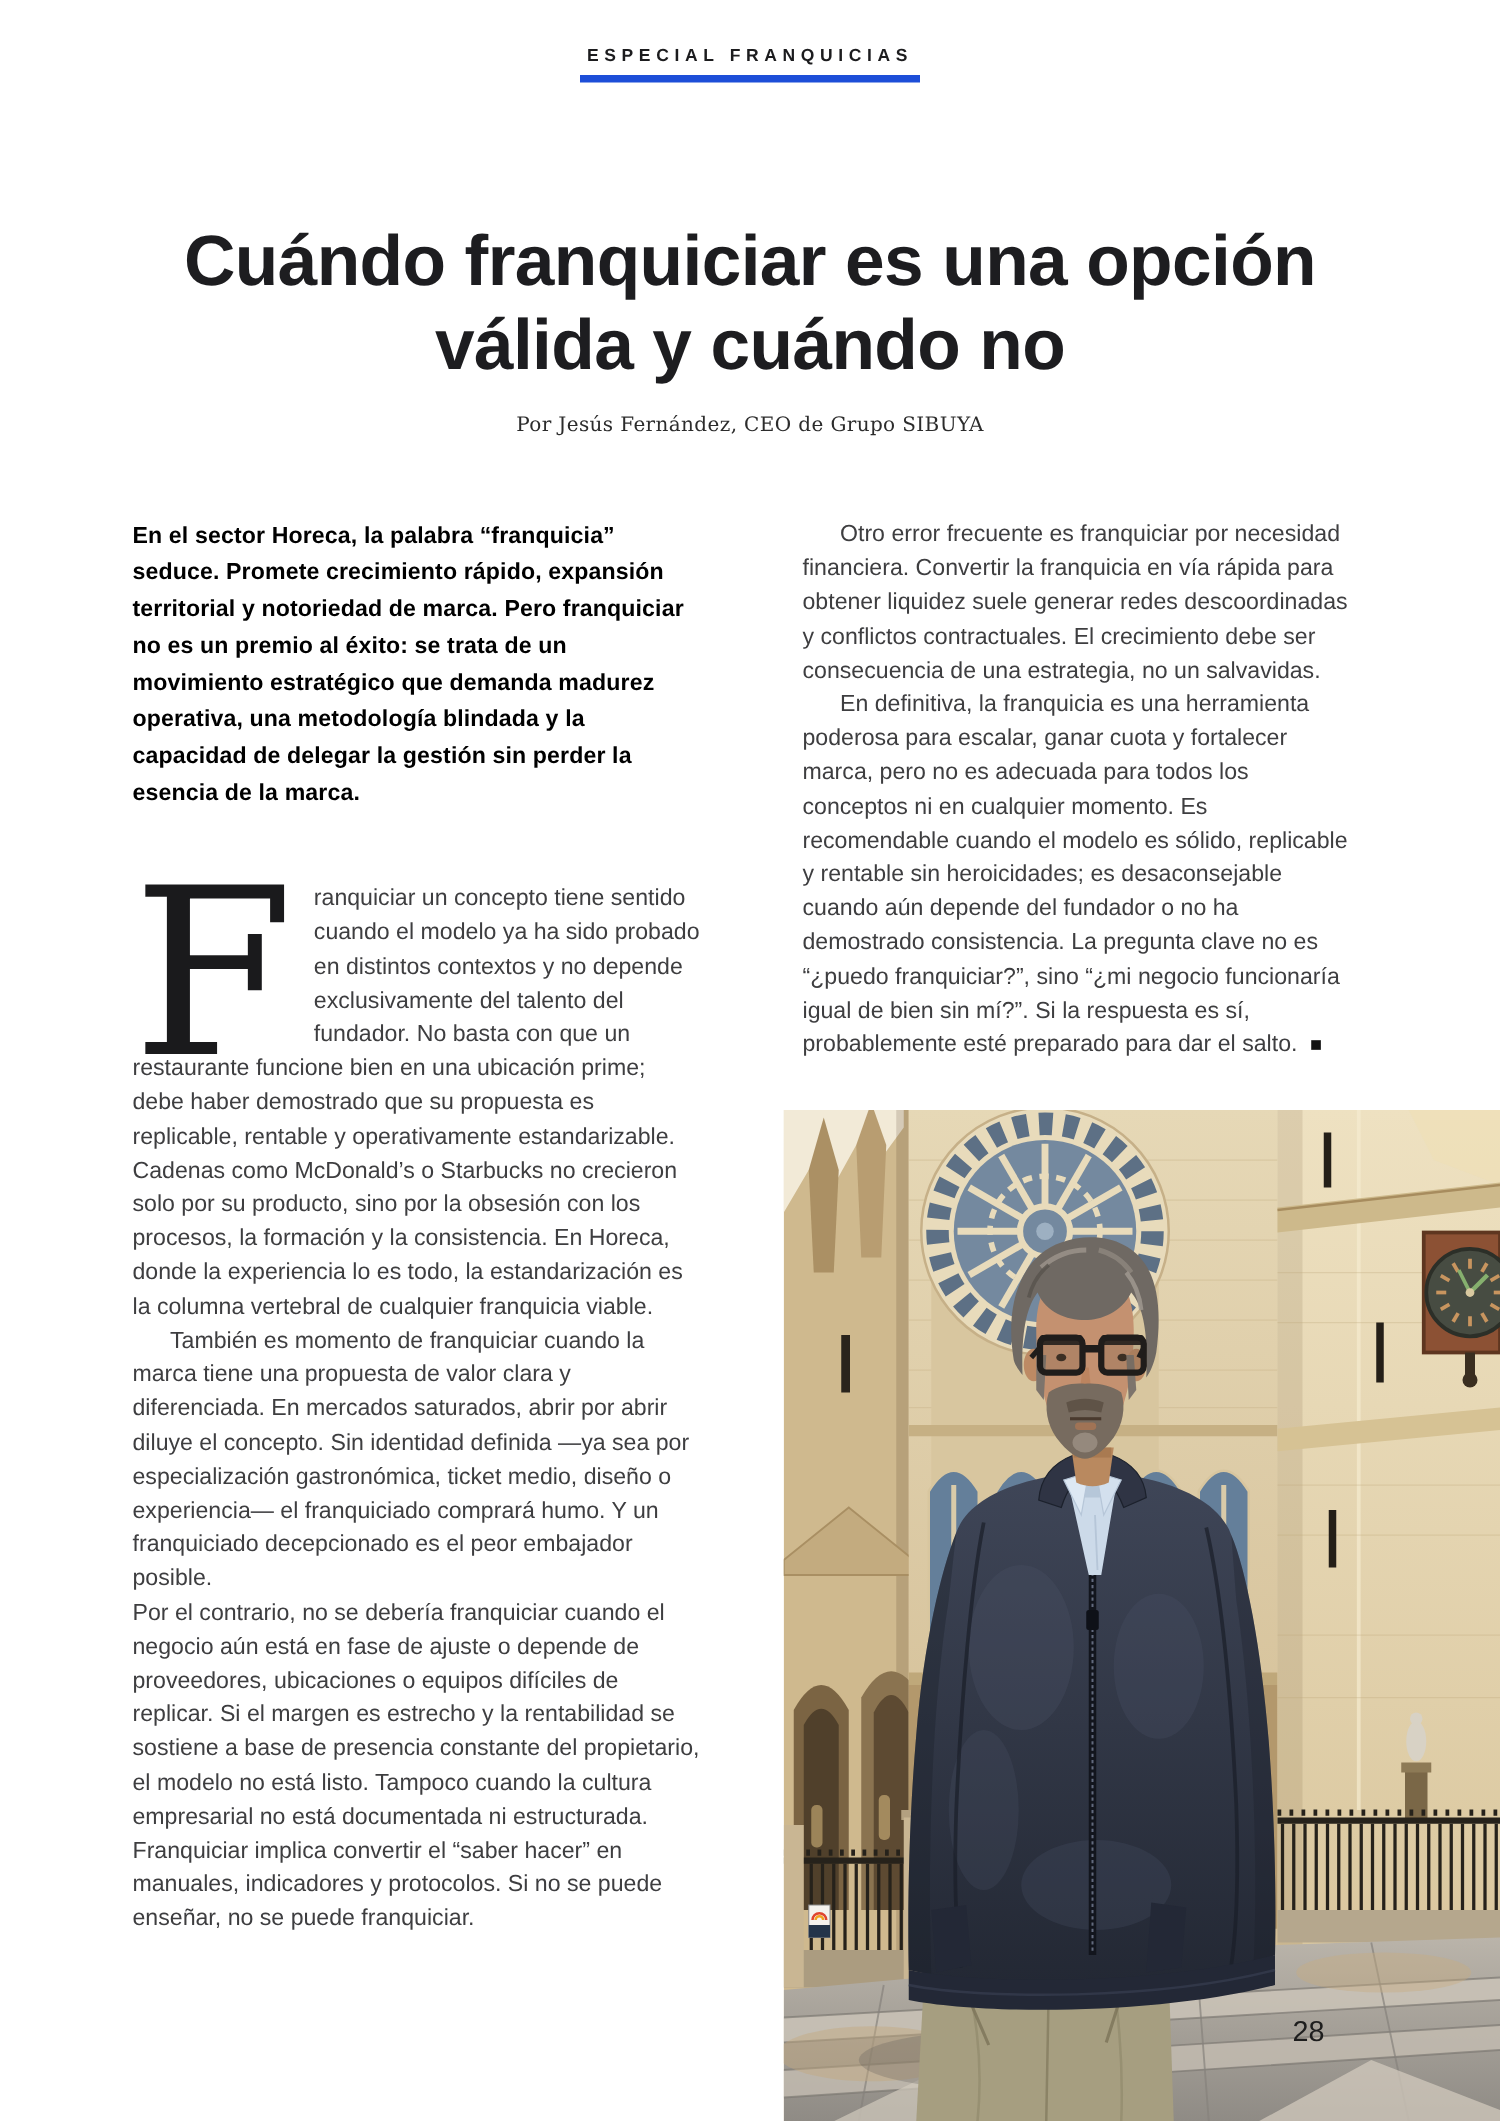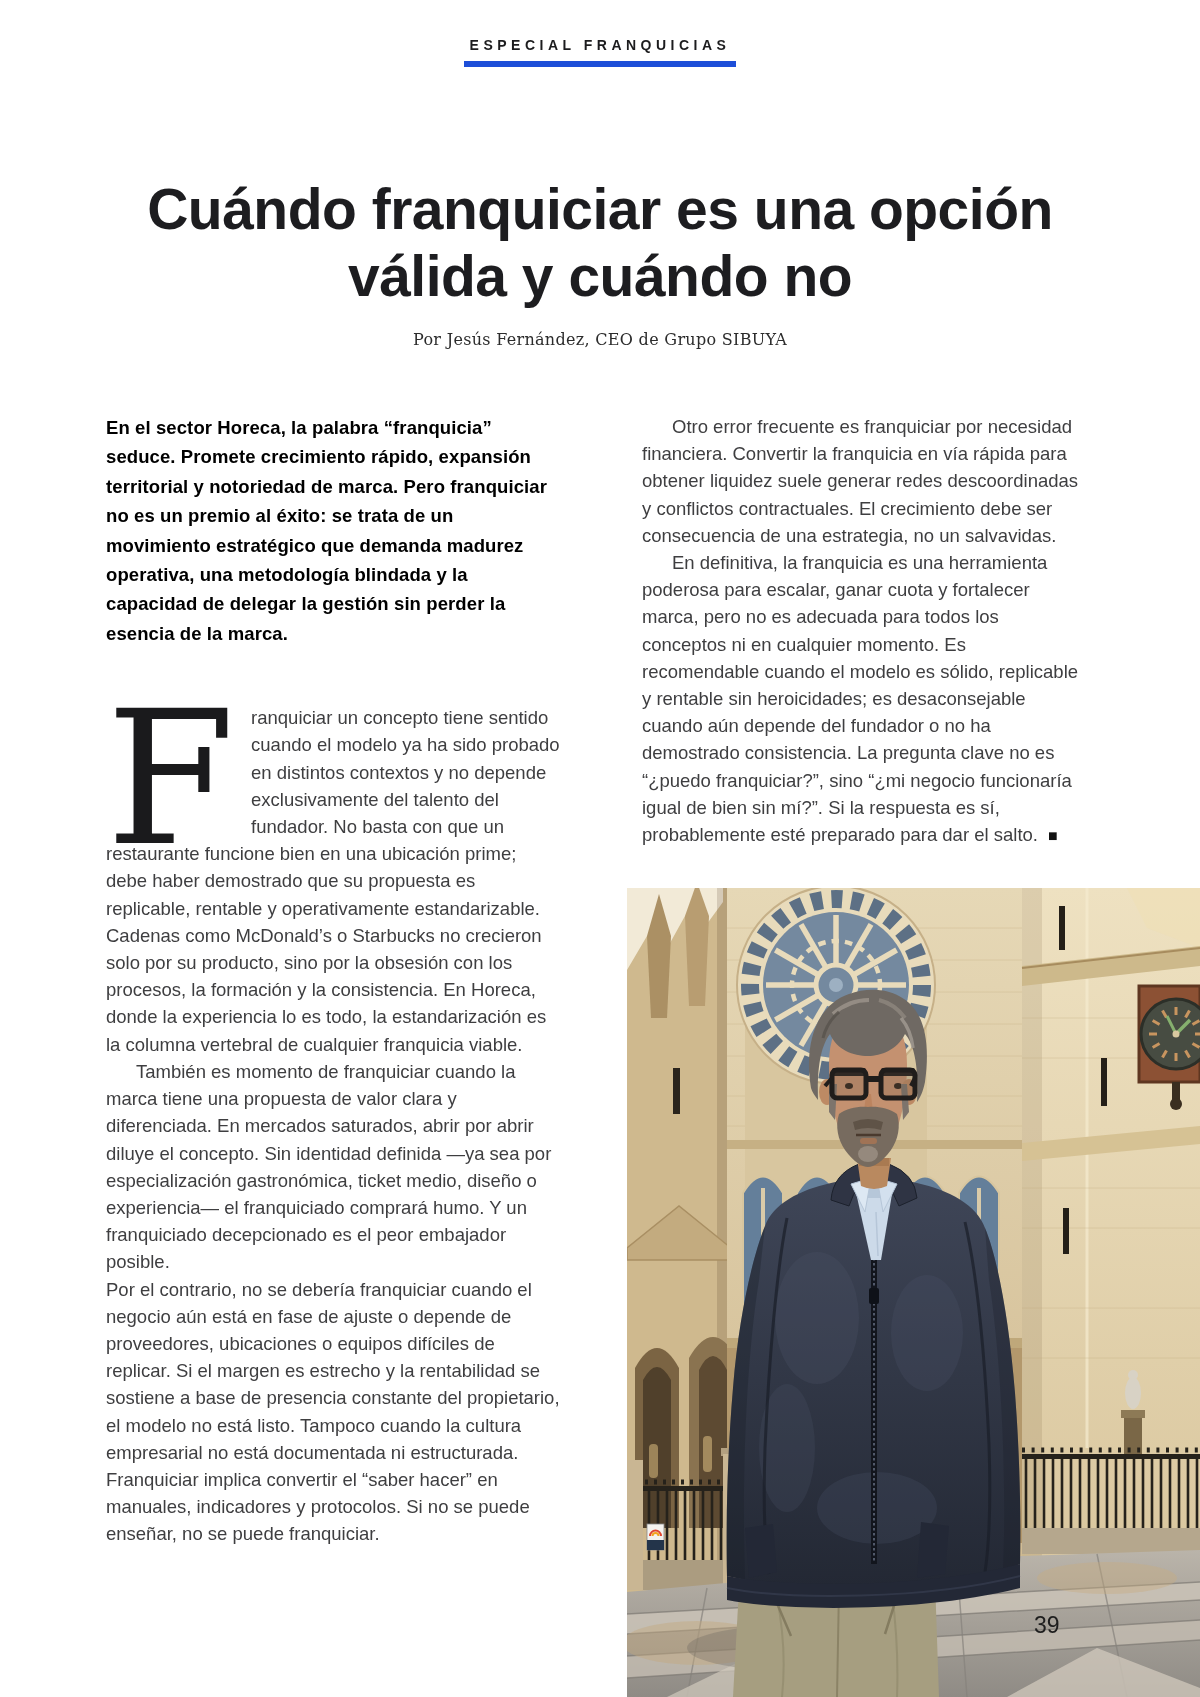--- a/index.html
+++ b/index.html
@@ -296,15 +296,15 @@
             <rect x="254" y="182" width="34" height="28" rx="5" fill="rgba(105,85,70,.22)" stroke="#201d1b" stroke-width="5"></rect>
             <rect x="237" y="188" width="19" height="6" fill="#201d1b"></rect>
             <line x1="205" y1="190" x2="198" y2="198" stroke="#201d1b" stroke-width="4"></line>
             <line x1="288" y1="190" x2="284" y2="198" stroke="#201d1b" stroke-width="4"></line>
           </g>
         </g>
       </g>
     </svg>
   </figure>
 
-  <div class="page-number">39</div>
+  <div class="page-number">28</div>
 
 </div>
 
 </body></html>

